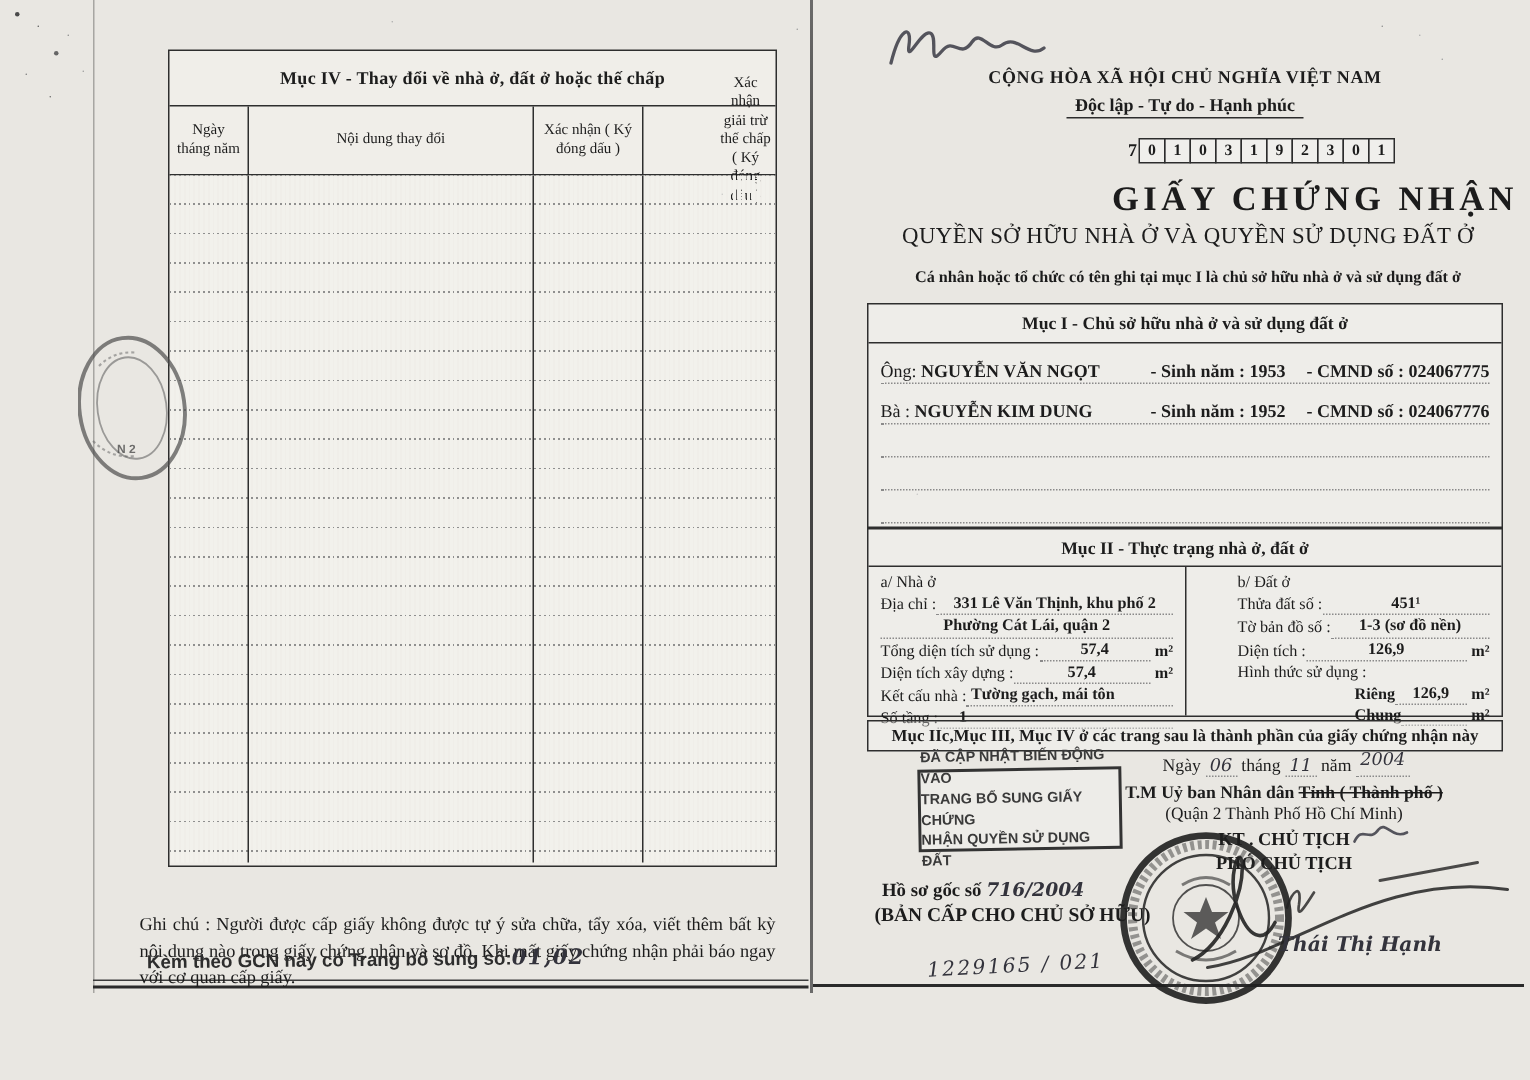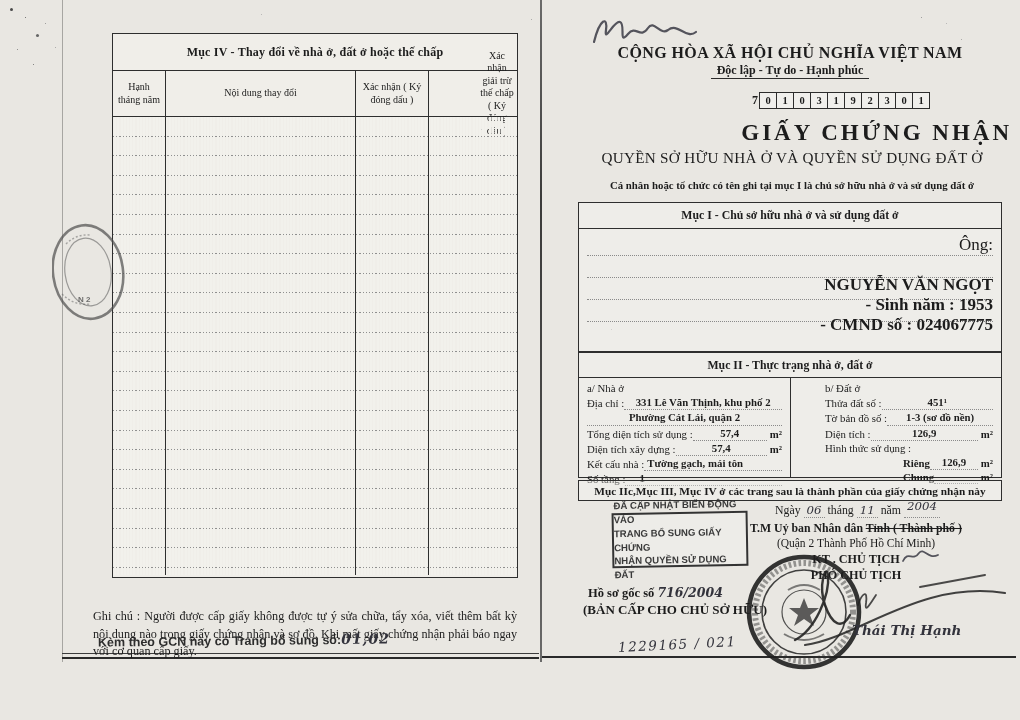--- a/index.html
+++ b/index.html
@@ -36,36 +36,36 @@
   }
   .c1{width:53px;} .c2{width:190px;} .c3{width:73px;} .c4{flex:1;margin-left:48px;}
   .bcell{box-sizing:border-box;height:100%;}
   .vb{border-right:1.5px solid #2e2e2e;}
   .note-para{left:93px;top:608px;width:424px;font-size:12.2px;line-height:1.45;text-align:justify;}
   .attach-line{left:98px;top:632px;font-family:"Liberation Sans","DejaVu Sans",sans-serif;
     font-weight:bold;font-size:12.5px;color:#2d2d2d;transform:rotate(-.6deg);}
   .hand{font-family:"DejaVu Serif",serif;font-style:italic;color:#33333c;}
   .attach-val{font-size:14px;letter-spacing:1px;}
   
-  .nat1{left:595px;top:44px;width:390px;text-align:center;font-weight:bold;font-size:16px;letter-spacing:.4px;}
+  .nat1{left:595px;top:44px;width:390px;text-align:center;font-weight:bold;font-size:12px;letter-spacing:.4px;}
   .nat2{left:595px;top:63px;width:390px;text-align:center;font-weight:bold;font-size:12px;}
   .nat2 span{border-bottom:1.2px solid #2c2c2c;padding:0 6px 1px 6px;}
   .serial{left:752px;top:92px;display:flex;align-items:center;font-weight:bold;font-size:12px;}
   .serial .pre{margin-right:2px;}
   .serial .dig{width:16px;height:15px;border:1px solid #2c2c2c;margin-left:-1px;display:flex;
     align-items:center;justify-content:center;font-size:10.5px;background:rgba(255,255,255,.35);}
   .cert-title{left:588px;top:120px;width:424px;text-align:right;font-weight:bold;font-size:23px;letter-spacing:3px;}
   .cert-sub{left:580px;top:149px;width:424px;text-align:center;font-size:15.2px;letter-spacing:.3px;}
   .cert-intro{left:580px;top:179px;width:424px;text-align:center;font-weight:bold;font-size:10.8px;}
   .box{border:1.5px solid #2e2e2e;box-sizing:border-box;background:rgba(250,249,246,.35);}
   .muc1{left:578px;top:202px;width:424px;height:150px;}
   .sec-head{height:25px;border-bottom:1.5px solid #2e2e2e;display:flex;align-items:center;justify-content:center;
     font-weight:bold;font-size:11.8px;}
   .owner-row{display:flex;align-items:flex-end;margin:6px 8px 0 8px;height:20px;
-    border-bottom:1px dotted #8a8a8a;font-size:17px;flex-direction:column;}
+    border-bottom:1px dotted #8a8a8a;font-size:12px;}
   .owner-row .nm{font-weight:bold;}
   .owner-row .mid{margin-left:auto;font-weight:bold;}
   .owner-row .idn{margin-left:14px;font-weight:bold;}
   .dotline{margin:0 8px;height:21px;border-bottom:1px dotted #8a8a8a;}
   .muc2{left:578px;top:352px;width:424px;height:126px;}
   .muc2-cols{display:flex;height:99px;}
   .mcol{width:50%;box-sizing:border-box;padding:3px 8px 0 8px;font-size:10.8px;line-height:14.2px;}
   .mcol.right{border-left:1.5px solid #2e2e2e;padding-left:34px;}
   .frow{display:flex;align-items:flex-end;}
   .dotfill{flex:1;border-bottom:1px dotted #8a8a8a;text-align:center;font-weight:bold;}
@@ -98,21 +98,21 @@
 <div class="abs speck" style="left:10px;top:8px;"></div>
 <div class="abs page-edge-left"></div>
 <div class="abs fold-line"></div>
 <div class="abs bottom-line-a"></div>
 <div class="abs bottom-line-b"></div>
 <div class="abs bottom-line-r"></div>
 
 <div class="abs muc4">
   <div class="muc4-title">Mục IV - Thay đổi về nhà ở, đất ở hoặc thế chấp</div>
   <div class="muc4-cols">
-    <div class="hc c1 vb">Hạnh tháng năm</div>
+    <div class="hc c1 vb">Ngày tháng năm</div>
     <div class="hc c2 vb">Nội dung thay đổi</div>
     <div class="hc c3 vb">Xác nhận ( Ký đóng dấu )</div>
     <div class="hc c4">Xác nhận giải trừ thế chấp ( Ký đóng dấu )</div>
   </div>
   <div class="muc4-body">
     <div class="bcell c1 vb"></div>
     <div class="bcell c2 vb"></div>
     <div class="bcell c3 vb"></div>
     <div class="bcell c4"></div>
   </div>
@@ -159,20 +159,26 @@
 <div class="abs cert-intro">Cá nhân hoặc tổ chức có tên ghi tại mục I là chủ sở hữu nhà ở và sử dụng đất ở</div>
 
 <div class="abs box muc1">
   <div class="sec-head">Mục I - Chủ sở hữu nhà ở và sử dụng đất ở</div>
   <div class="owner-row">
     <span>Ông:</span>&nbsp;
     <span class="nm">NGUYỄN VĂN NGỌT</span>
     <span class="mid">- Sinh năm : 1953</span>
     <span class="idn">- CMND số : 024067775</span>
   </div>
+  <div class="owner-row">
+    <span>Bà :</span>&nbsp;
+    <span class="nm">NGUYỄN KIM DUNG</span>
+    <span class="mid">- Sinh năm : 1952</span>
+    <span class="idn">- CMND số : 024067776</span>
+  </div>
   <div class="dotline"></div>
   <div class="dotline"></div>
   <div class="dotline"></div>
 </div>
 
 <div class="abs box muc2">
   <div class="sec-head" style="height:24px;">Mục II - Thực trạng nhà ở, đất ở</div>
   <div class="muc2-cols">
     <div class="mcol">
       <div>a/ Nhà ở</div>

